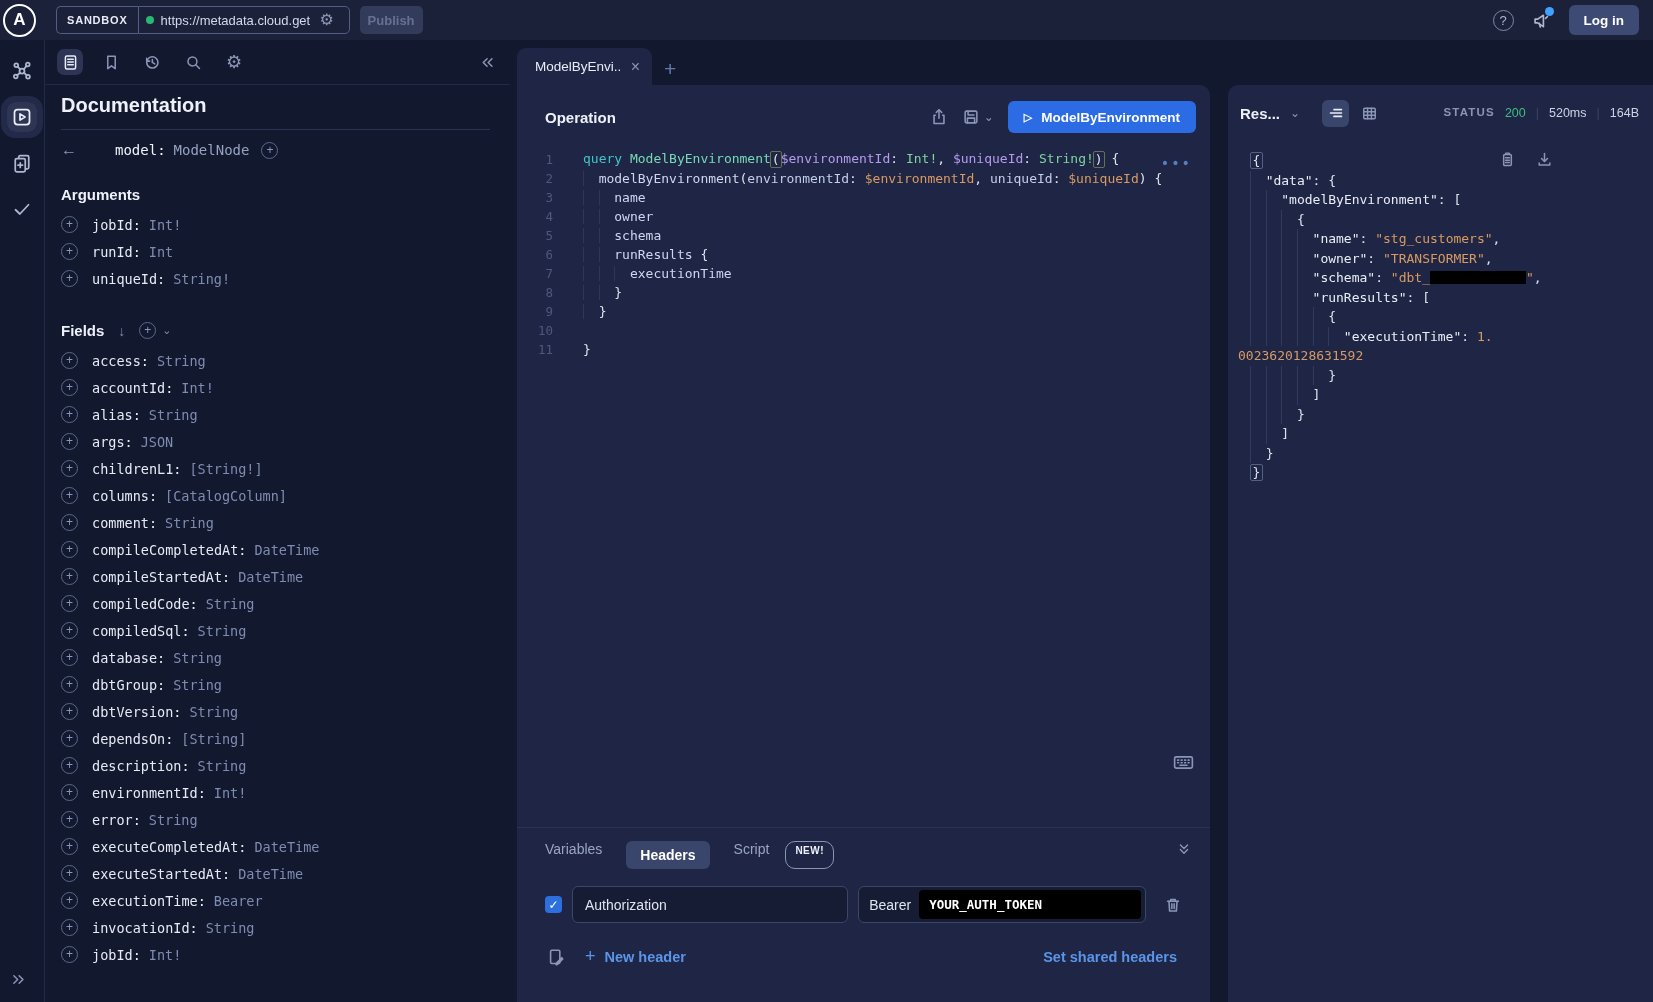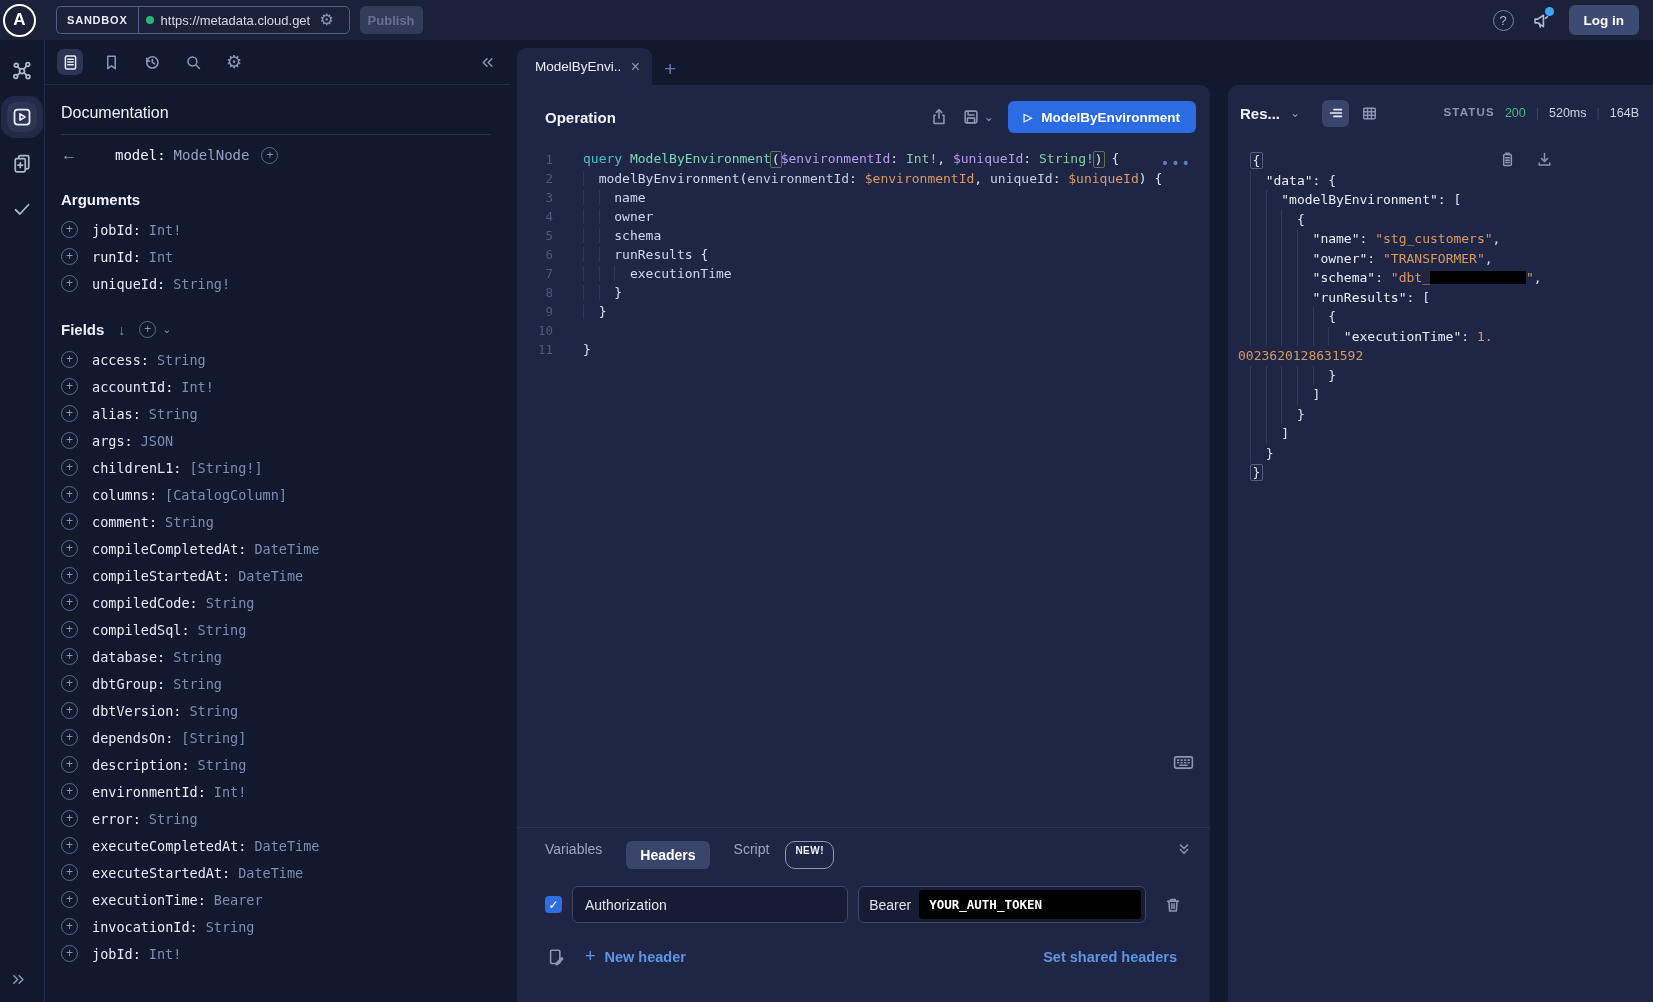--- a/index.html
+++ b/index.html
@@ -25,28 +25,28 @@
 .rail-btn{width:30px;height:30px;border-radius:8px;display:flex;align-items:center;justify-content:center;color:#aeb6d0}
 .rail-btn.sel{background:#2d3454;color:#e9edf7;outline:6px solid #232a49}
 .rail-expand{position:absolute;left:10px;bottom:14px;color:#8b95b6}
 
 .docpanel{position:absolute;left:45px;top:40px;bottom:0;width:465px;background:#12182d}
 .doc-head{height:45px;border-bottom:1px solid #232a48;display:flex;align-items:center;padding:0 14px 0 12px;gap:15px;color:#8b95b6}
 .doc-head .ic{width:26px;height:26px;border-radius:7px;display:flex;align-items:center;justify-content:center}
 .doc-head .ic.sel{background:#2d3454;color:#e9edf7}
 .doc-collapse{margin-left:auto;color:#8b95b6}
 .doc-body{padding:0 20px 0 16px}
-.doc-title{font-size:16px;font-weight:normal;margin-top:19px}
+.doc-title{font-size:20px;font-weight:bold;margin-top:9px}
 .doc-hr{border-top:1px solid #2b3352;margin-top:12px}
 .model-row{display:flex;align-items:center;margin-top:11px;gap:12px}
 .back-arrow{color:#8b95b6;font-size:16px}
 .model-name{font-family:"DejaVu Sans Mono",monospace;font-size:14px;font-weight:normal;color:#f0f3fa}
 .model-type{font-family:"DejaVu Sans Mono",monospace;font-size:14px;color:#96a2c2}
 .sec-h{font-size:15px;font-weight:bold;margin-top:27px}
-.fields-h{display:flex;align-items:center;gap:14px;margin-top:24px}
+.fields-h{display:flex;align-items:center;gap:14px;margin-top:30px}
 .sortdn{color:#7f8cb2;font-size:14px}
 .tiny-chev{color:#7f8cb2;font-size:11px}
 .doc-list{margin-top:8px}
 .doc-row{display:flex;align-items:center;height:27px;gap:0}
 .pcircle{flex:none;width:17px;height:17px;border:1px solid #5c688e;border-radius:50%;color:#8b96bc;font-size:12px;line-height:15px;text-align:center;display:inline-block}
 .fname{font-family:"DejaVu Sans Mono",monospace;font-size:13.5px;color:#e7ebf6;margin-left:14px;white-space:pre}
 .ftype{font-family:"DejaVu Sans Mono",monospace;font-size:13.5px;color:#7f8cb2;margin-left:8px;white-space:pre}
 
 .tabbar{position:absolute;left:517px;top:48px;height:37px;display:flex;align-items:flex-end;z-index:2}
 .tab{width:135px;height:37px;background:#1f2645;border-radius:9px 9px 0 0;display:flex;align-items:center;padding:0 12px 0 18px;gap:10px}

